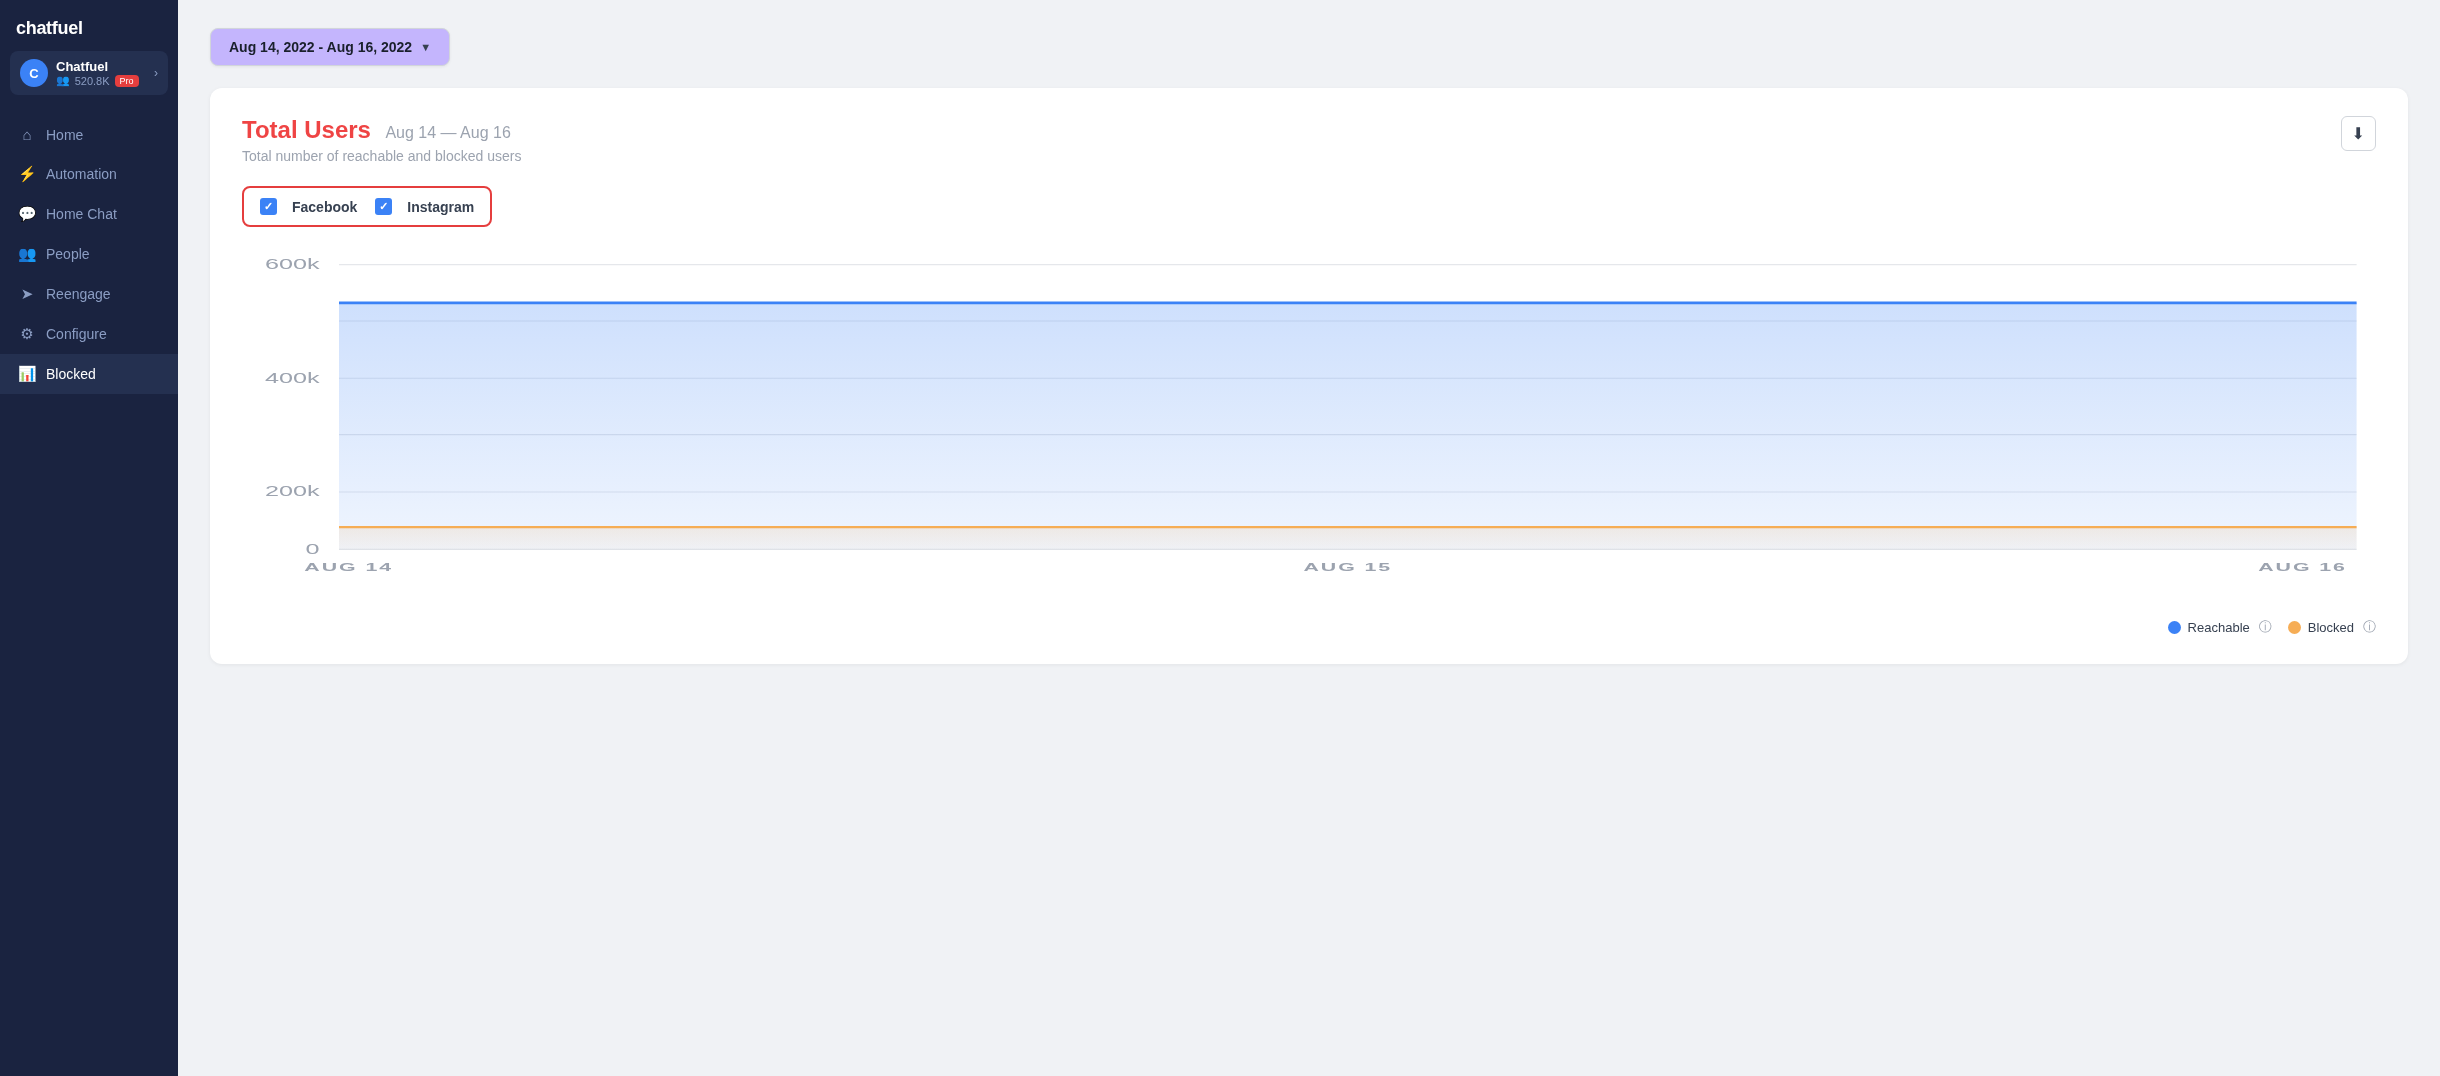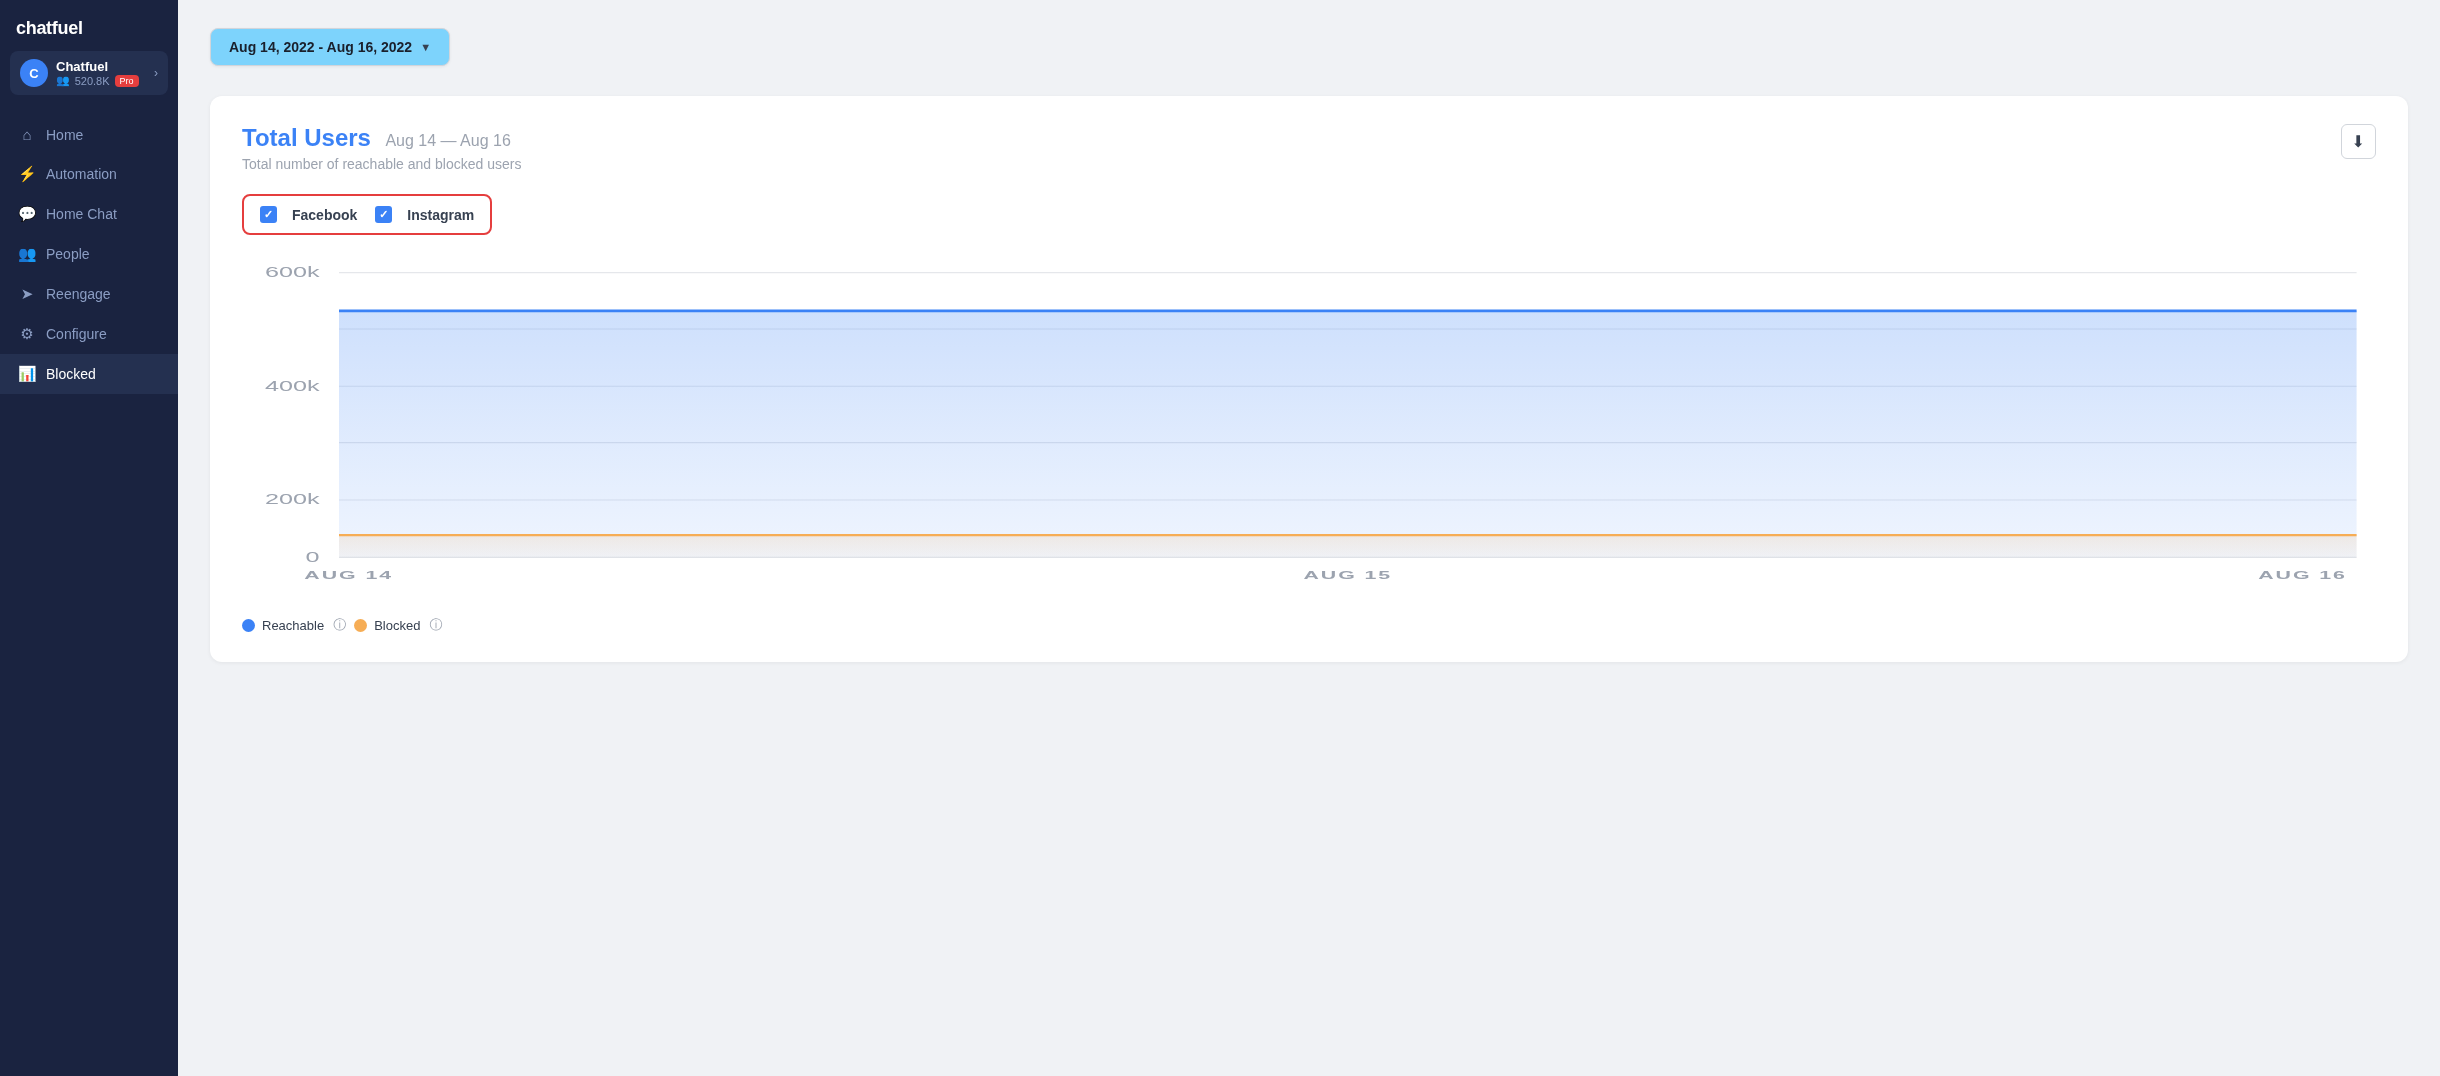--- a/index.html
+++ b/index.html
@@ -111,32 +111,32 @@
     
     .main {
       flex: 1;
       overflow-y: auto;
       padding: 28px 32px;
       background: #f0f2f5;
     }
 
     
     .date-picker-btn {
-      background: #7dd3fc;
+      background: #c4b5fd;
       border: 1px solid #d1d5db;
       border-radius: 8px;
       padding: 10px 18px;
       font-size: 14px;
       font-weight: 600;
       color: #1a202c;
       display: inline-flex;
       align-items: center;
       gap: 8px;
       cursor: pointer;
-      margin-bottom: 30px;
+      margin-bottom: 22px;
       box-shadow: 0 1px 3px rgba(0,0,0,0.06);
     }
     .date-picker-btn .caret {
       color: #374151;
       font-size: 11px;
     }
 
     
     .chart-card {
       background: white;
@@ -148,21 +148,21 @@
     .chart-header {
       display: flex;
       align-items: flex-start;
       justify-content: space-between;
       margin-bottom: 4px;
     }
     .chart-title-group {}
     .chart-title {
       font-size: 24px;
       font-weight: 700;
-      color: #3b82f6;
+      color: #ef4444;
       display: inline;
     }
     .chart-date-range {
       font-size: 16px;
       color: #9ca3af;
       font-weight: 400;
       margin-left: 10px;
     }
     .chart-subtitle {
       color: #9ca3af;
@@ -230,22 +230,23 @@
     }
     .chart-svg {
       width: 100%;
       height: 100%;
     }
 
     
     .chart-legend {
       display: flex;
       align-items: center;
-      gap: 8px;
-      margin-top: 14px;
+      gap: 16px;
+      margin-top: 24px;
+      justify-content: flex-end;
     }
     .legend-item {
       display: flex;
       align-items: center;
       gap: 7px;
       font-size: 13px;
       color: #374151;
     }
     .legend-dot {
       width: 13px;

